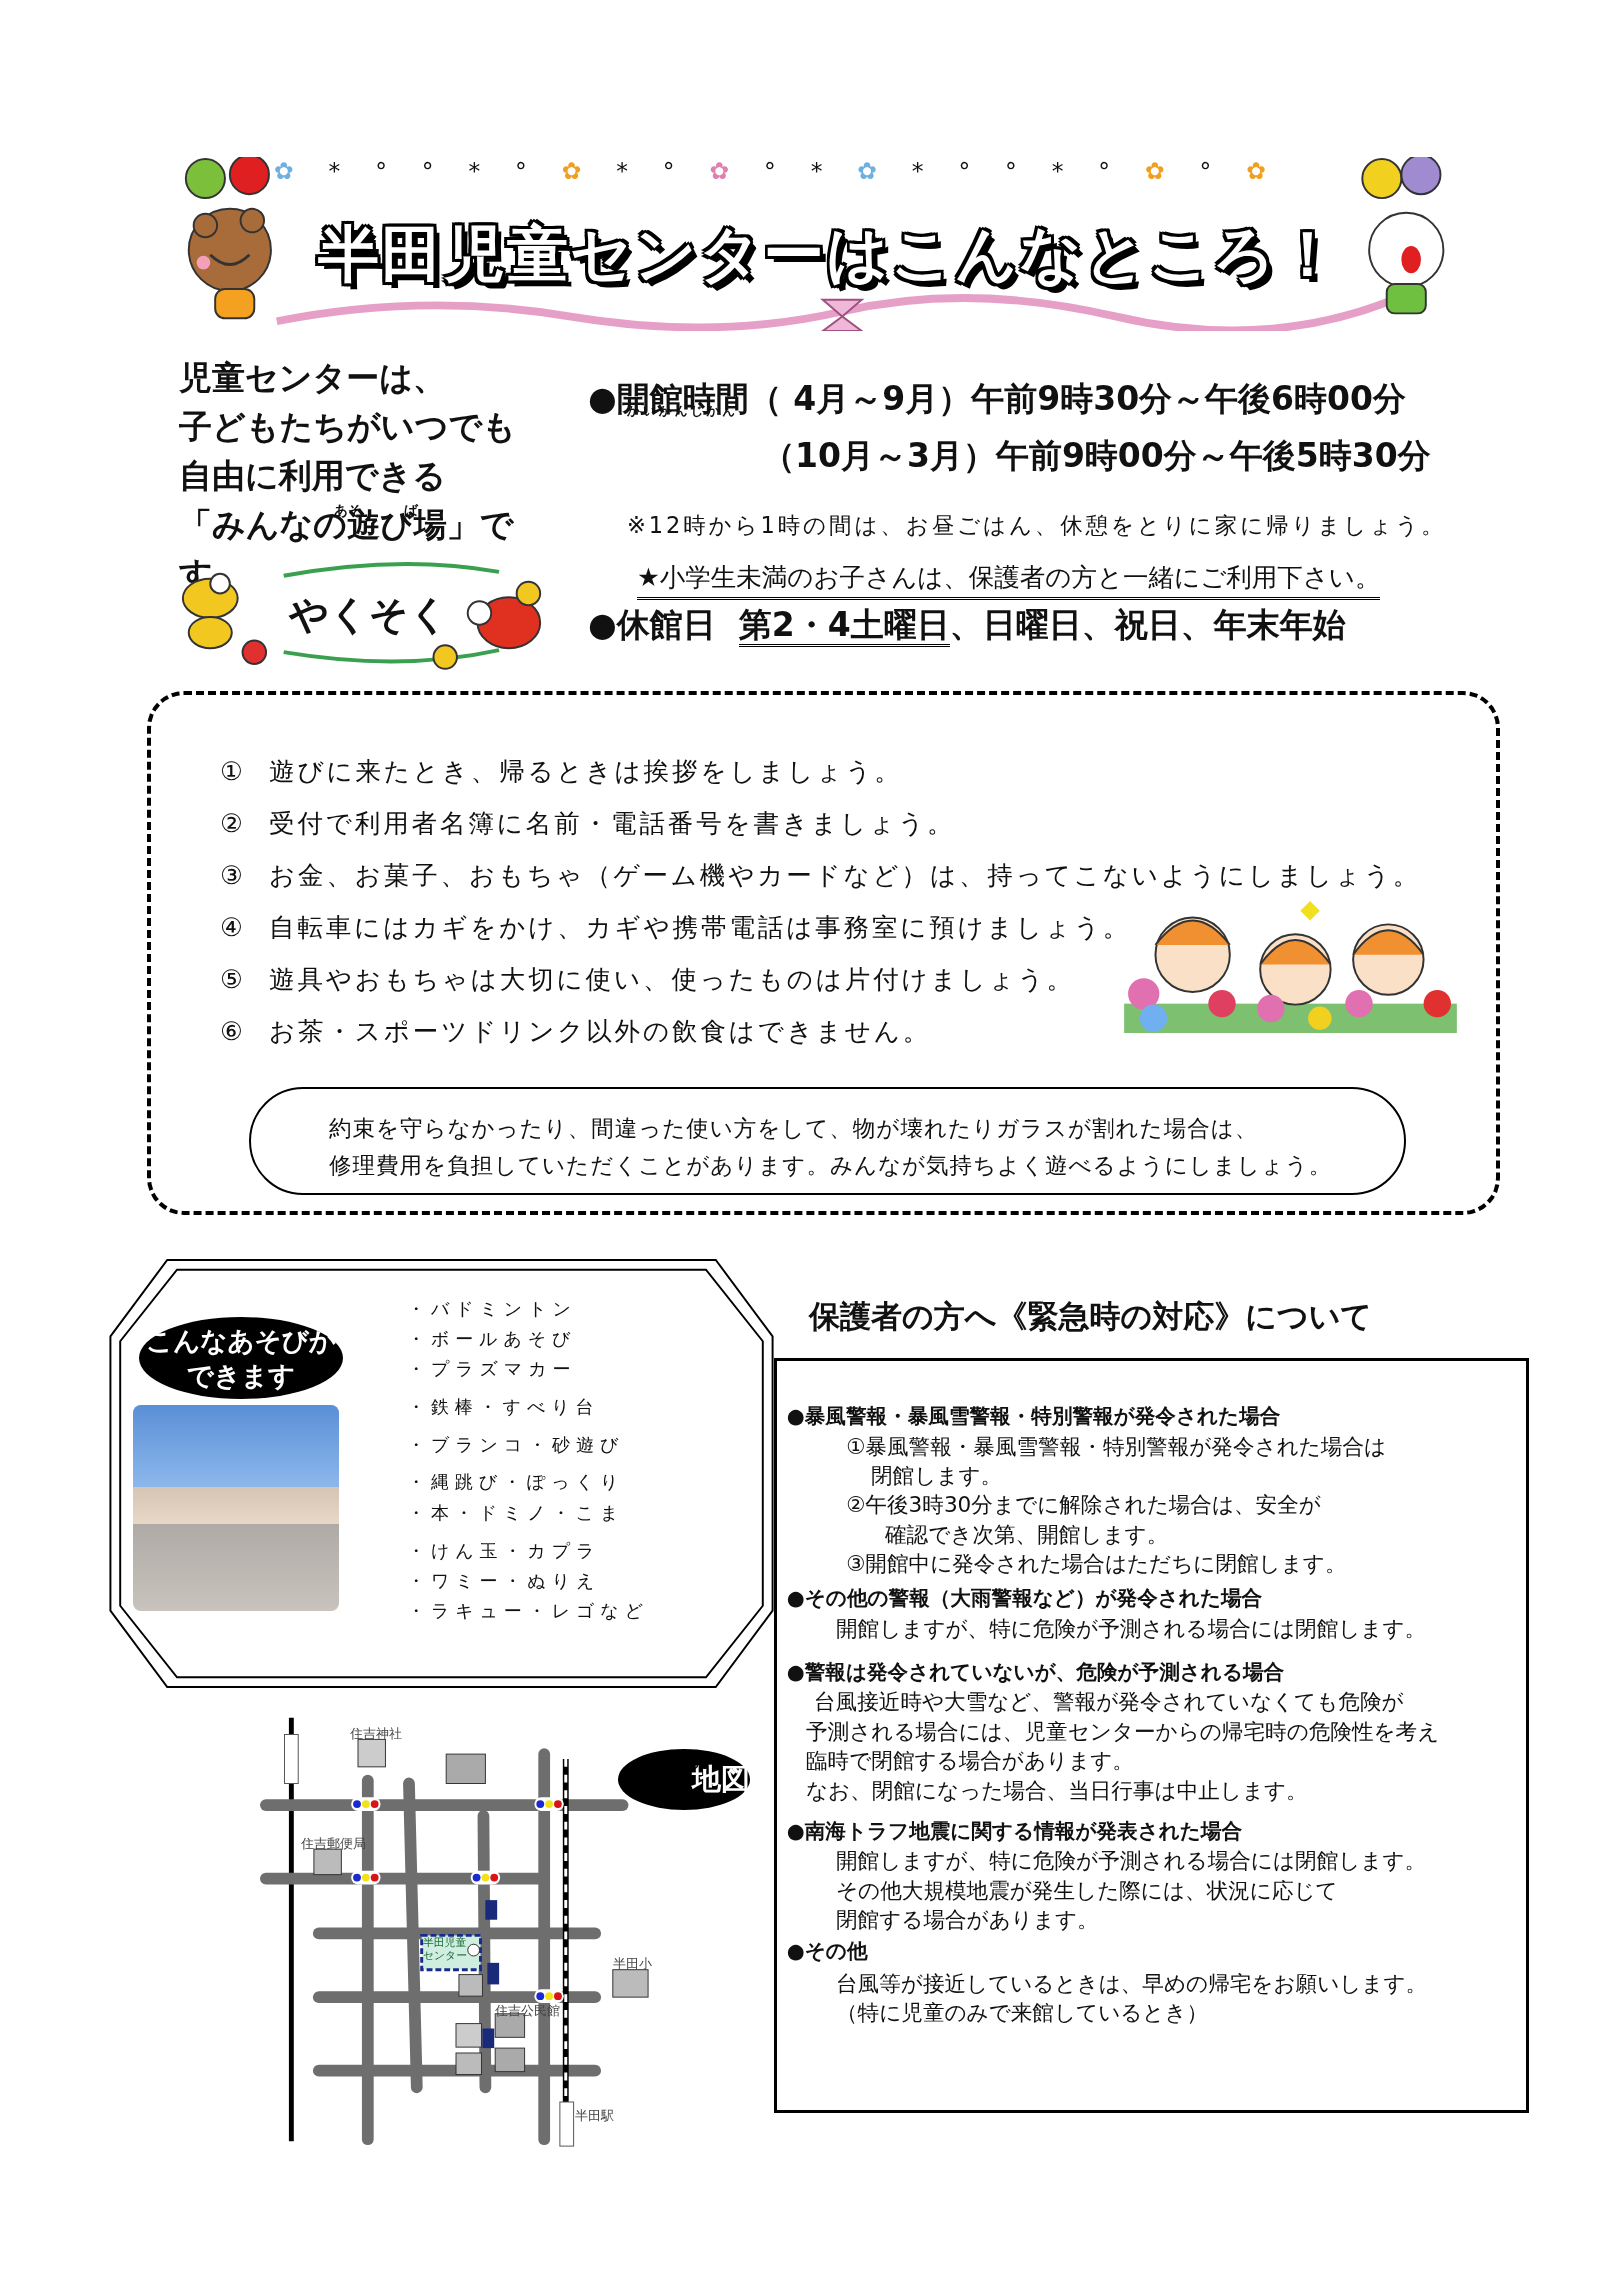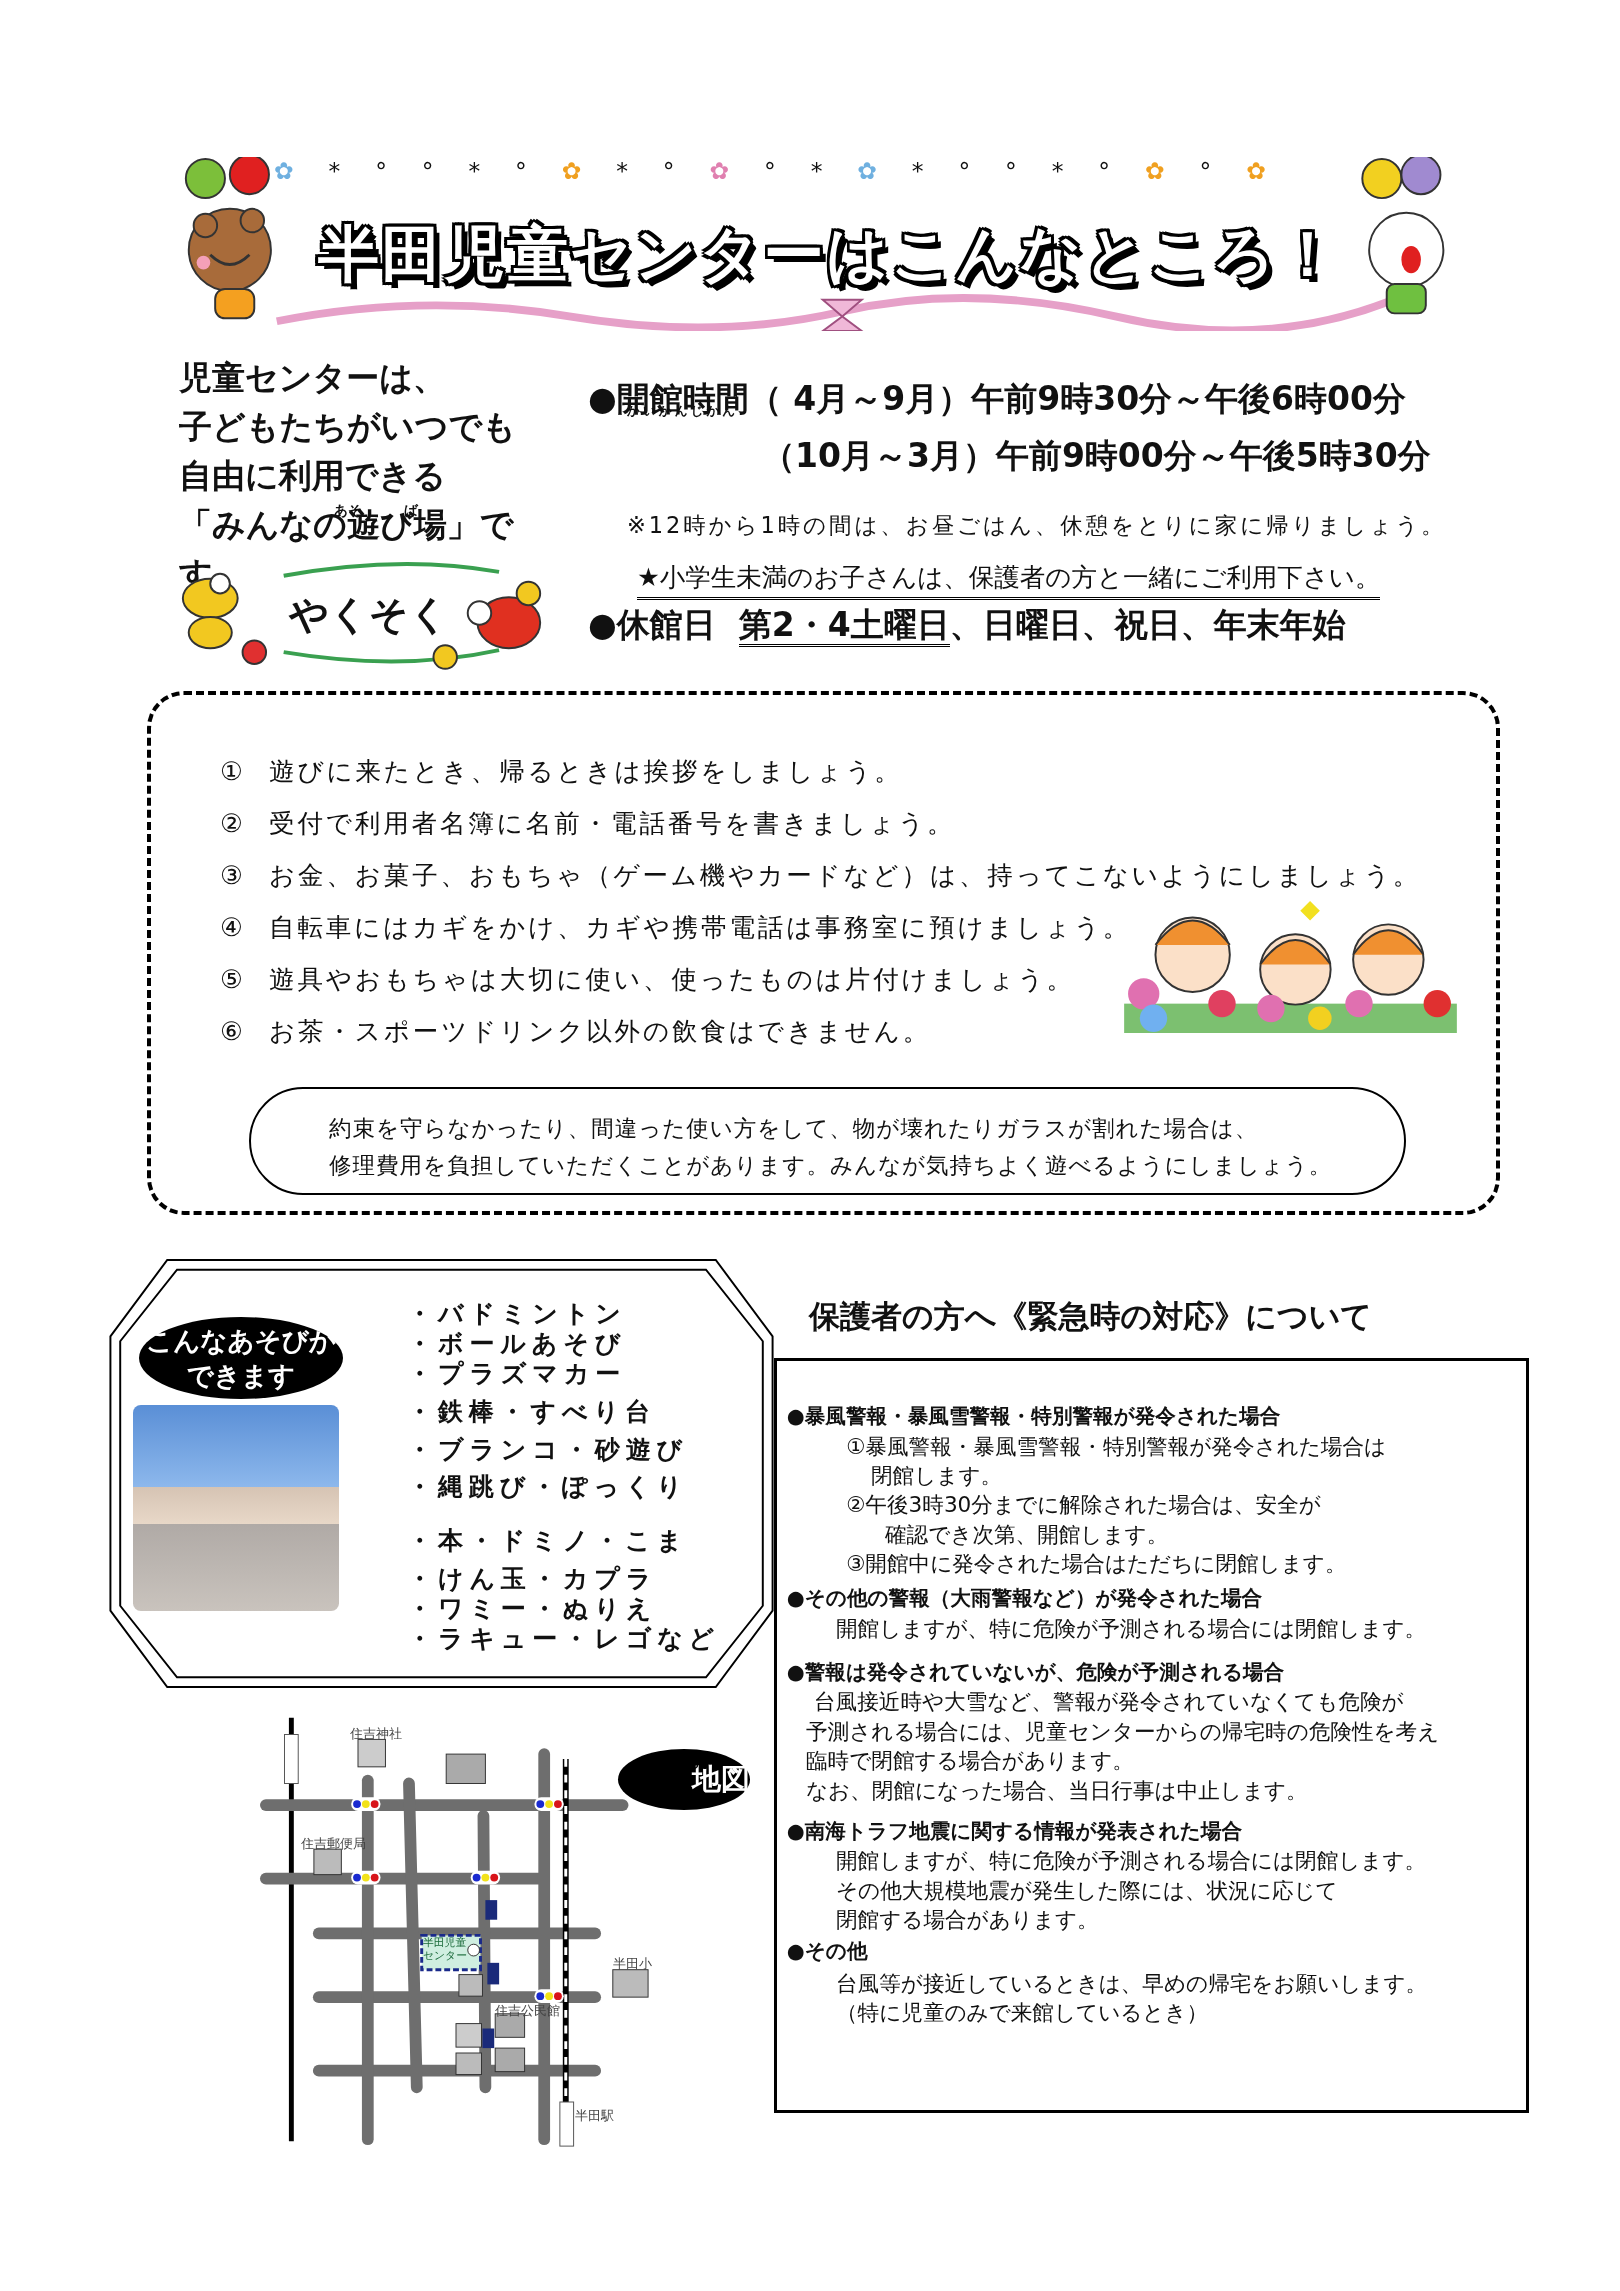--- a/index.html
+++ b/index.html
@@ -46,21 +46,21 @@
       border:2.9px solid #000; border-radius:54px; box-sizing:border-box; }
   .pill-line { position:absolute; left:78px; font-size:22.5px; white-space:nowrap; letter-spacing:1px; }
 
   
   .octa { left:108px; top:1258px; width:667px; height:431px; }
   .act-badge { position:absolute; left:31px; top:59px; width:204px; height:82px; background:#000;
       border-radius:50%; color:#fff; font-weight:bold; font-size:26.5px; text-align:center; line-height:35px;
       padding-top:5.9px; box-sizing:border-box; }
   .photo { position:absolute; left:24.5px; top:147px; width:206px; height:206px; border-radius:7.8px;
       background:linear-gradient(#5a8fd6 0%, #8db8ec 40%, #d6c4b4 40%, #e8d8c8 58%, #b0aaa6 58%, #c9c3bd 100%); }
-  .act-list { position:absolute; left:299px; top:39px; font-size:25px; letter-spacing:5.9px;font-weight:bold; }
+  .act-list { position:absolute; left:299px; top:39px; font-size:18px; letter-spacing:5.9px; }
   .act-list div { height:30px; white-space:nowrap; }
 
   
   .em-title { left:809px; top:1296px; font-size:31px; font-weight:bold; white-space:nowrap; }
   .em-box { left:774px; top:1358px; width:755px; height:755px; border:3.9px solid #000; box-sizing:border-box; }
   .em-h { position:absolute; left:9.8px; font-size:20.6px; font-weight:bold; white-space:nowrap; }
   .em-t { position:absolute; font-size:21.6px; white-space:nowrap; }
 
   
   .map { left:250px; top:1710px; width:510px; height:441px; }
@@ -185,21 +185,21 @@
     <div>できます</div>
   </div>
   <div class="photo"></div>
   <div class="act-list">
     <div>・バドミントン</div>
     <div>・ボールあそび</div>
     <div>・プラズマカー</div>
     <div style="margin-top:7.8px">・鉄棒・すべり台</div>
     <div style="margin-top:7.8px">・ブランコ・砂遊び</div>
     <div style="margin-top:7.8px">・縄跳び・ぽっくり</div>
-    <div style="margin-top:24px">・本・ドミノ・こま</div>
+    <div style="margin-top:1px">・本・ドミノ・こま</div>
     <div style="margin-top:7.8px">・けん玉・カプラ</div>
     <div>・ワミー・ぬりえ</div>
     <div>・ラキュー・レゴなど</div>
   </div>
 </div>
 
 <div class="abs em-title">保護者の方へ《緊急時の対応》について</div>
 <div class="abs em-box">
   <div class="em-h" style="top:41px">●暴風警報・暴風雪警報・特別警報が発令された場合</div>
   <div class="em-t" style="left:69px;top:71px">①暴風警報・暴風雪警報・特別警報が発令された場合は</div>

